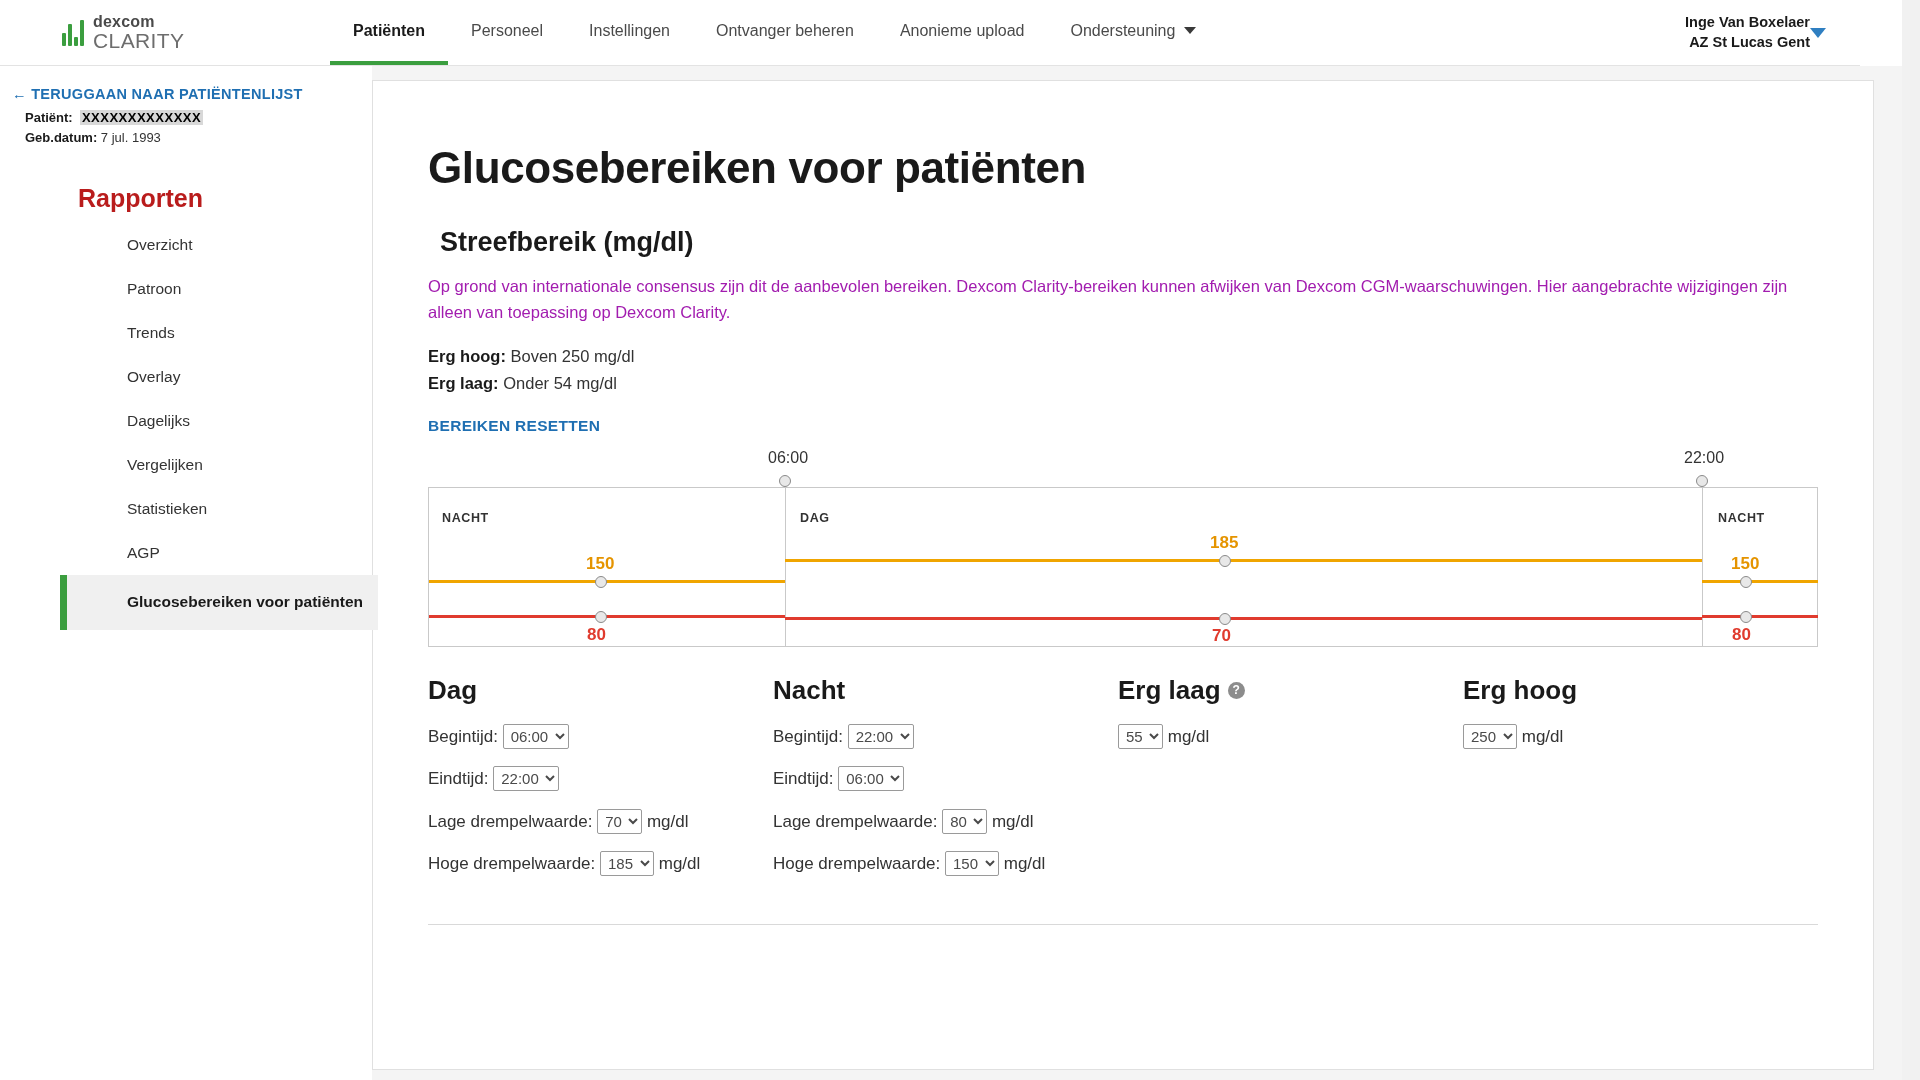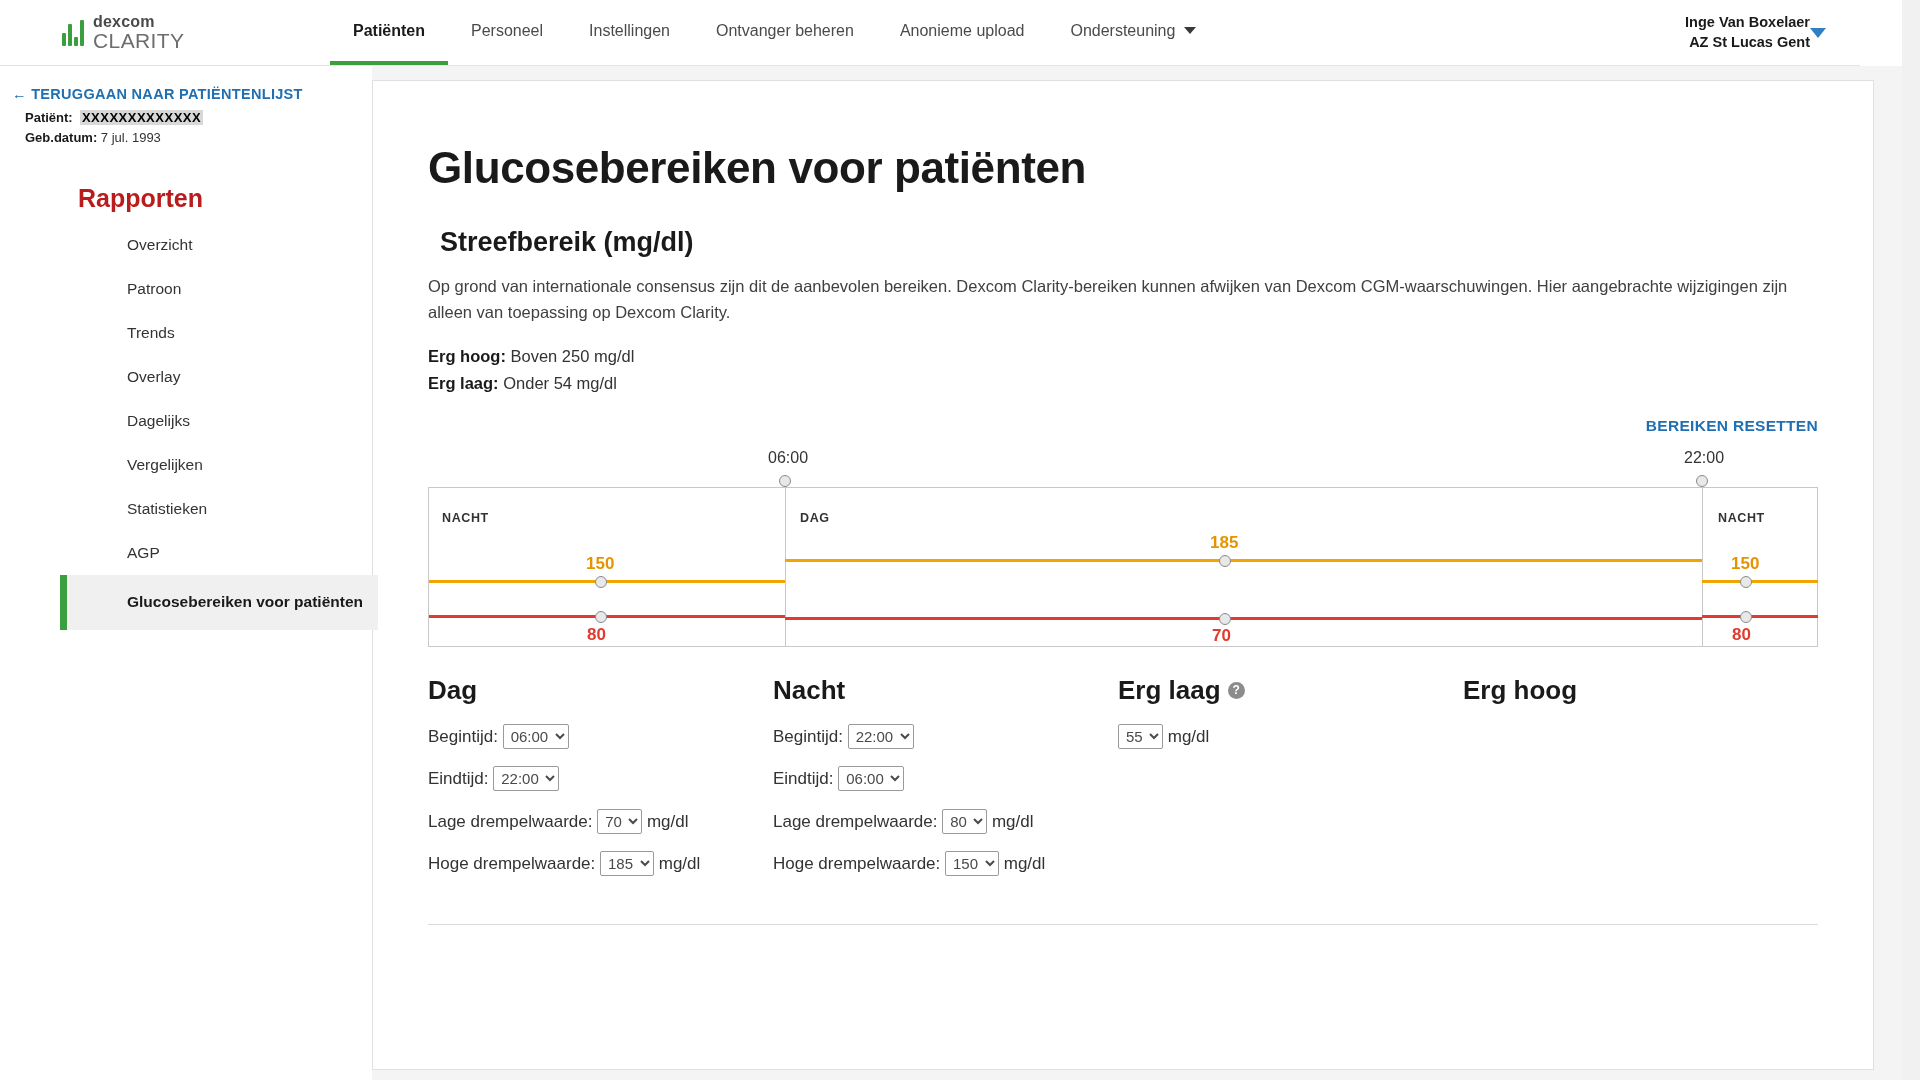--- a/index.html
+++ b/index.html
@@ -192,35 +192,34 @@
   }
   h2.section-title {
     font-size: 27px;
     font-weight: bold;
     color: #1a1a1a;
     margin: 0 0 16px 12px;
   }
   p.desc {
     font-size: 16.5px;
     line-height: 1.55;
-    color: #404040;
+    color: #a21caf;
     margin: 0 0 18px 0;
     max-width: 1390px;
   }
   .ranges-list { font-size: 16.5px; line-height: 1.62; color: #333; }
   .ranges-list b { color: #1a1a1a; }
   .reset-link {
     display: block;
     margin: 20px 0 14px 0;
     color: #1f6fb2;
     font-size: 15.5px;
     font-weight: bold;
     letter-spacing: .3px;
     cursor: pointer;
-    text-align: right;
   }
 
   
   .graph-wrap { position: relative; width: 1390px; height: 200px; margin-bottom: 18px; }
   .time-label {
     position: absolute;
     font-size: 16px;
     color: #333;
     top: 0;
   }
@@ -557,20 +556,26 @@
           <div class="field-row">
             <select class="mini">
               <option>55</option>
             </select>
             <span>mg/dl</span>
           </div>
         </div>
 
         <div class="col">
           <h3>Erg hoog</h3>
+          <div class="field-row">
+            <select class="mini">
+              <option>250</option>
+            </select>
+            <span>mg/dl</span>
+          </div>
         </div>
       </div>
 
       <div class="divider"></div>
     </div>
   </div>
 </div>
 
 <div class="scrollbar-col"></div>
 

